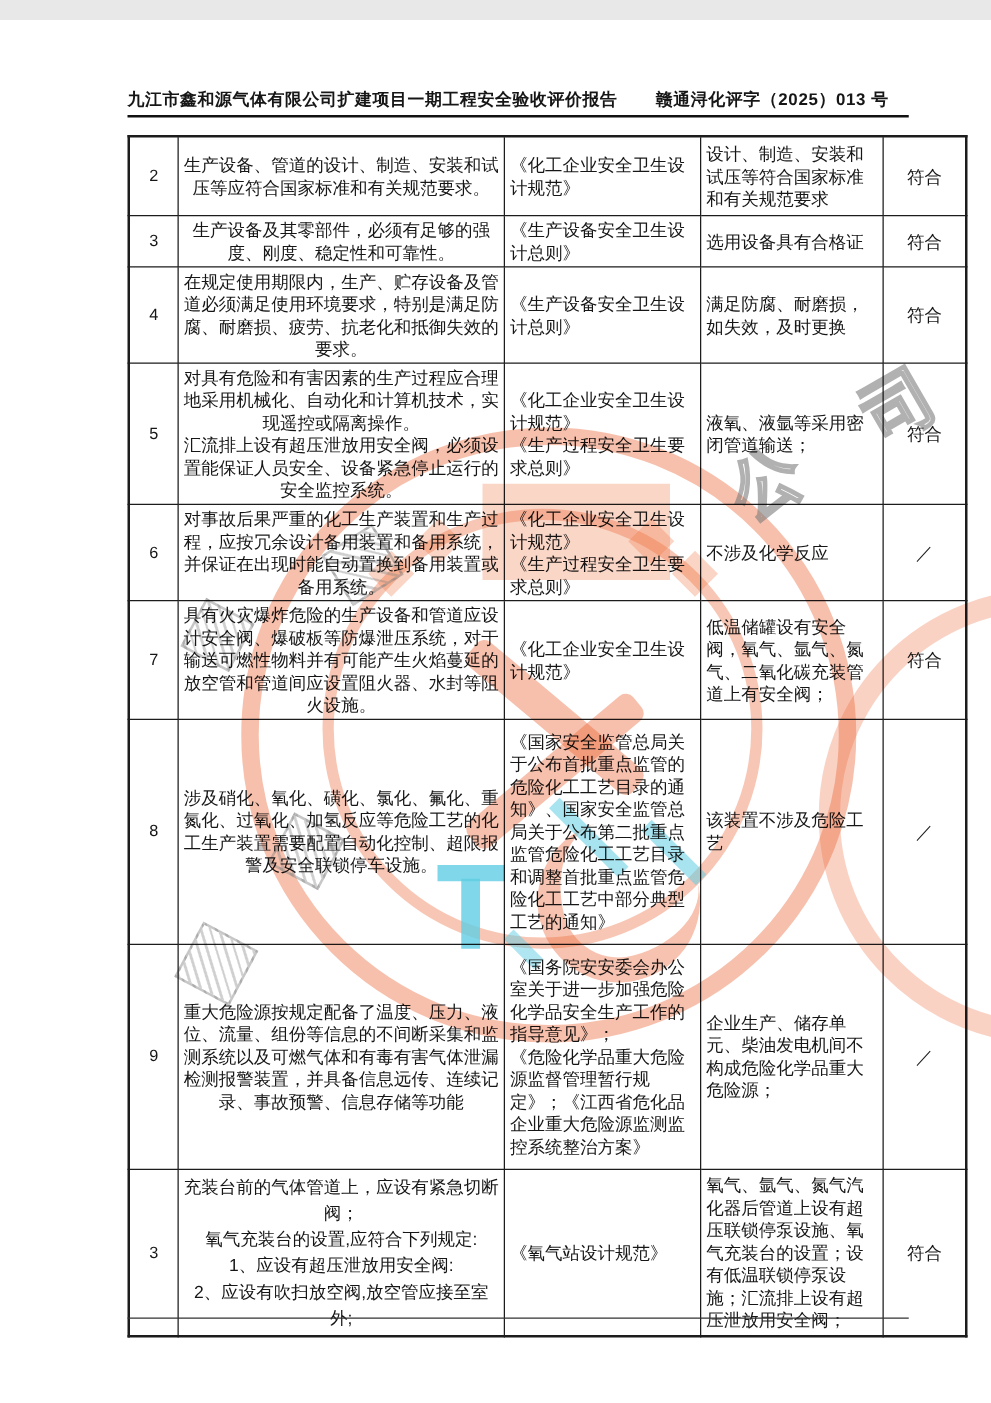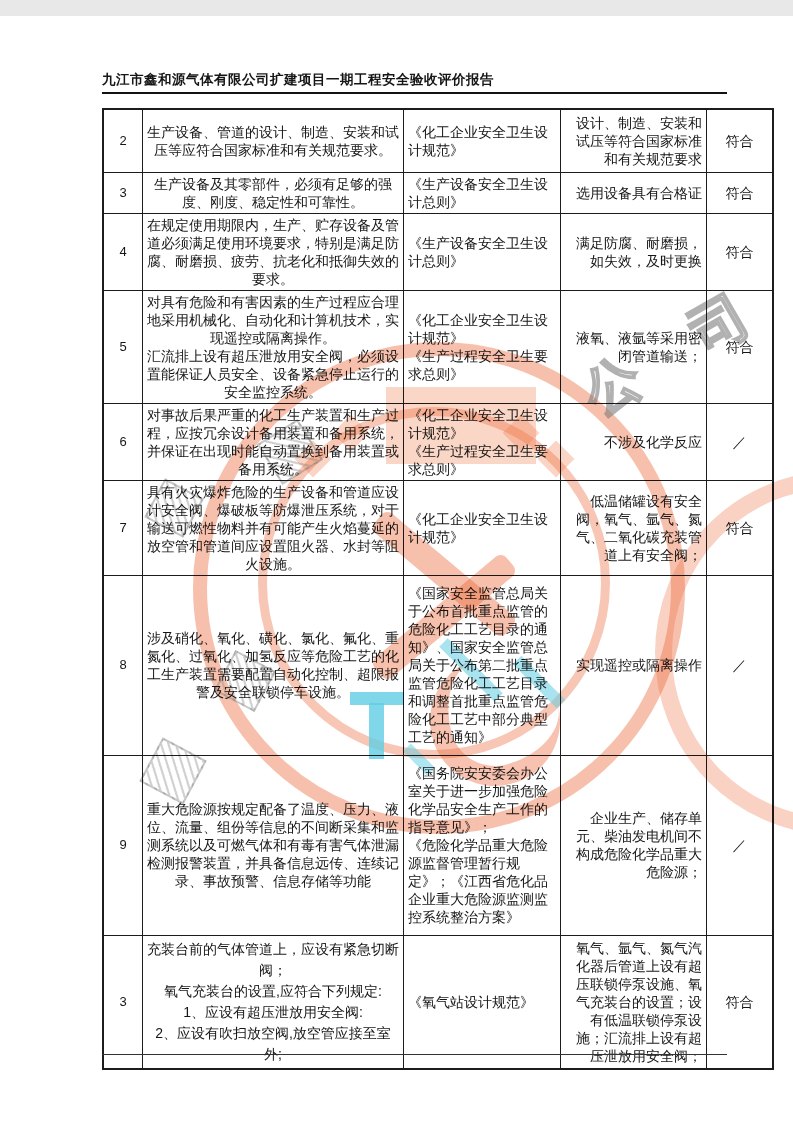--- a/index.html
+++ b/index.html
@@ -24,21 +24,21 @@
     font-size:14px;line-height:18px;
   }
   table.evl td{
     border:1px solid #1c1c1c;overflow:hidden;
     padding:2px 4px;vertical-align:middle;
   }
   table.evl{border:2px solid #1c1c1c;}
   td.no{width:30px;text-align:center;vertical-align:top;padding-top:4px;font-size:13px;}
   td.req{width:252px;text-align:center;vertical-align:top;white-space:pre-line;}
   td.basis{width:148px;white-space:pre-line;padding:2px 5px;}
-  td.eval{width:137px;text-align:right;white-space:pre-line;}
+  td.eval{width:137px;text-align:left;white-space:pre-line;}
   td.concl{width:57px;text-align:center;}
   tr:nth-child(1){height:63px;}
   tr:nth-child(2){height:35px;}
   tr:nth-child(3){height:75px;}
   tr:nth-child(4){height:107px;}
   tr:nth-child(5){height:75px;}
   tr:nth-child(6){height:86px;}
   tr:nth-child(7){height:180px;}
   tr:nth-child(8){height:180px;}
   tr:nth-child(9){height:134px;}
@@ -84,20 +84,21 @@
   .c2{left:508px;top:660px;width:62px;height:12px;transform:rotate(45deg);background:rgba(96,205,228,.55);}
   .c3{left:402px;top:738px;width:34px;height:11px;transform:rotate(45deg);background:rgba(96,205,228,.5);}
 </style>
 </head>
 <body>
 
 <div class="page">
 
   <div class="hdr">
     <span class="left">九江市鑫和源气体有限公司扩建项目一期工程安全验收评价报告</span>
+    <span class="right">赣通浔化评字（2025）013 号</span>
   </div>
 
   <table class="evl">
     <tbody>
       <tr>
         <td class="no">2</td>
         <td class="req">生产设备、管道的设计、制造、安装和试压等应符合国家标准和有关规范要求。</td>
         <td class="basis">《化工企业安全卫生设计规范》</td>
         <td class="eval">设计、制造、安装和试压等符合国家标准和有关规范要求</td>
         <td class="concl">符合</td>
@@ -137,21 +138,21 @@
         <td class="no">7</td>
         <td class="req">具有火灾爆炸危险的生产设备和管道应设计安全阀、爆破板等防爆泄压系统，对于输送可燃性物料并有可能产生火焰蔓延的放空管和管道间应设置阻火器、水封等阻火设施。</td>
         <td class="basis">《化工企业安全卫生设计规范》</td>
         <td class="eval">低温储罐设有安全阀，氧气、氩气、氮气、二氧化碳充装管道上有安全阀；</td>
         <td class="concl">符合</td>
       </tr>
       <tr>
         <td class="no">8</td>
         <td class="req">涉及硝化、氧化、磺化、氯化、氟化、重氮化、过氧化、加氢反应等危险工艺的化工生产装置需要配置自动化控制、超限报警及安全联锁停车设施。</td>
         <td class="basis">《国家安全监管总局关于公布首批重点监管的危险化工工艺目录的通知》、国家安全监管总局关于公布第二批重点监管危险化工工艺目录和调整首批重点监管危险化工工艺中部分典型工艺的通知》</td>
-        <td class="eval">实现遥控或隔离操作</td>
+        <td class="eval">该装置不涉及危险工艺</td>
         <td class="concl">／</td>
       </tr>
       <tr>
         <td class="no">9</td>
         <td class="req">重大危险源按规定配备了温度、压力、液位、流量、组份等信息的不间断采集和监测系统以及可燃气体和有毒有害气体泄漏检测报警装置，并具备信息远传、连续记录、事故预警、信息存储等功能</td>
         <td class="basis">《国务院安安委会办公室关于进一步加强危险化学品安全生产工作的指导意见》；
 《危险化学品重大危险源监督管理暂行规定》；《江西省危化品企业重大危险源监测监控系统整治方案》</td>
         <td class="eval">企业生产、储存单元、柴油发电机间不构成危险化学品重大危险源；</td>
         <td class="concl">／</td>
       </tr>

